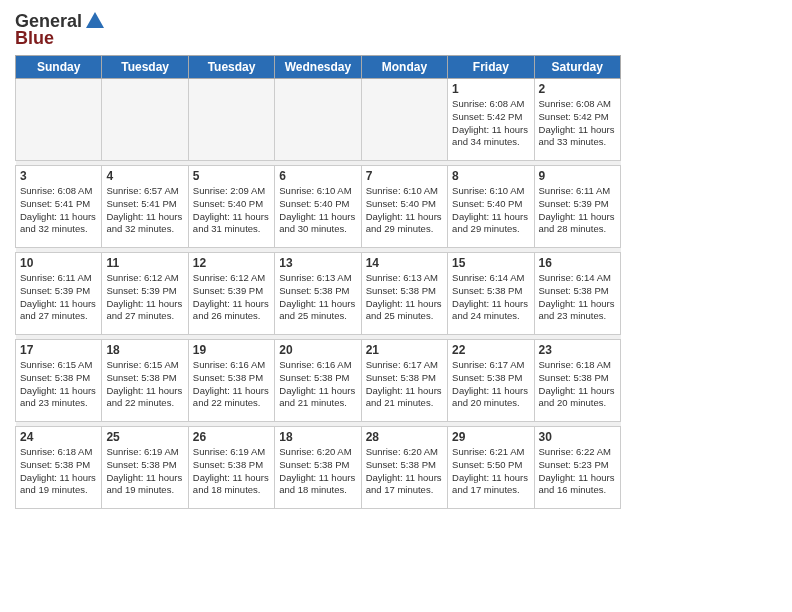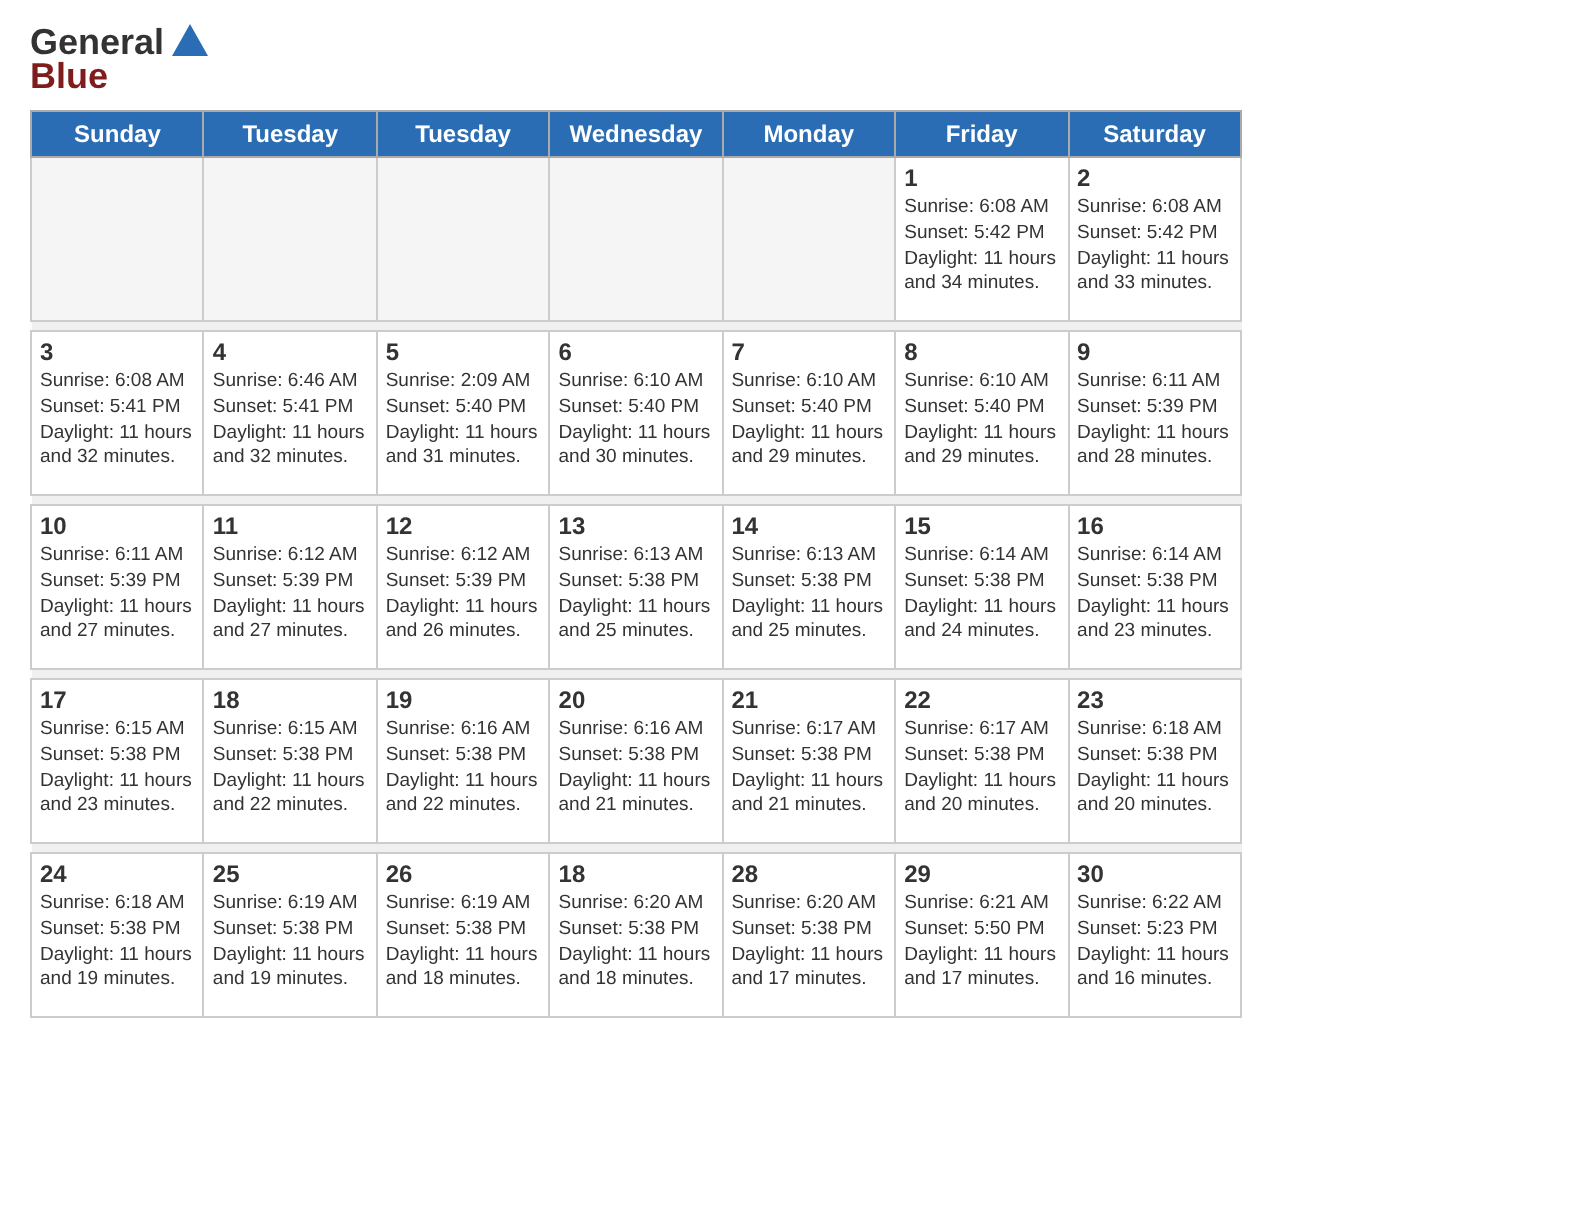--- a/index.html
+++ b/index.html
@@ -145,21 +145,21 @@
         </tr>
         <tr>
           <td>
             <span class="day-num">3</span>
             <div class="day-info">Sunrise: 6:08 AM
 Sunset: 5:41 PM
 Daylight: 11 hours and 32 minutes.</div>
           </td>
           <td>
             <span class="day-num">4</span>
-            <div class="day-info">Sunrise: 6:46 AM
+            <div class="day-info">Sunrise: 6:57 AM
 Sunset: 5:41 PM
 Daylight: 11 hours and 32 minutes.</div>
           </td>
           <td>
             <span class="day-num">5</span>
             <div class="day-info">Sunrise: 2:09 AM
 Sunset: 5:40 PM
 Daylight: 11 hours and 31 minutes.</div>
           </td>
           <td>

